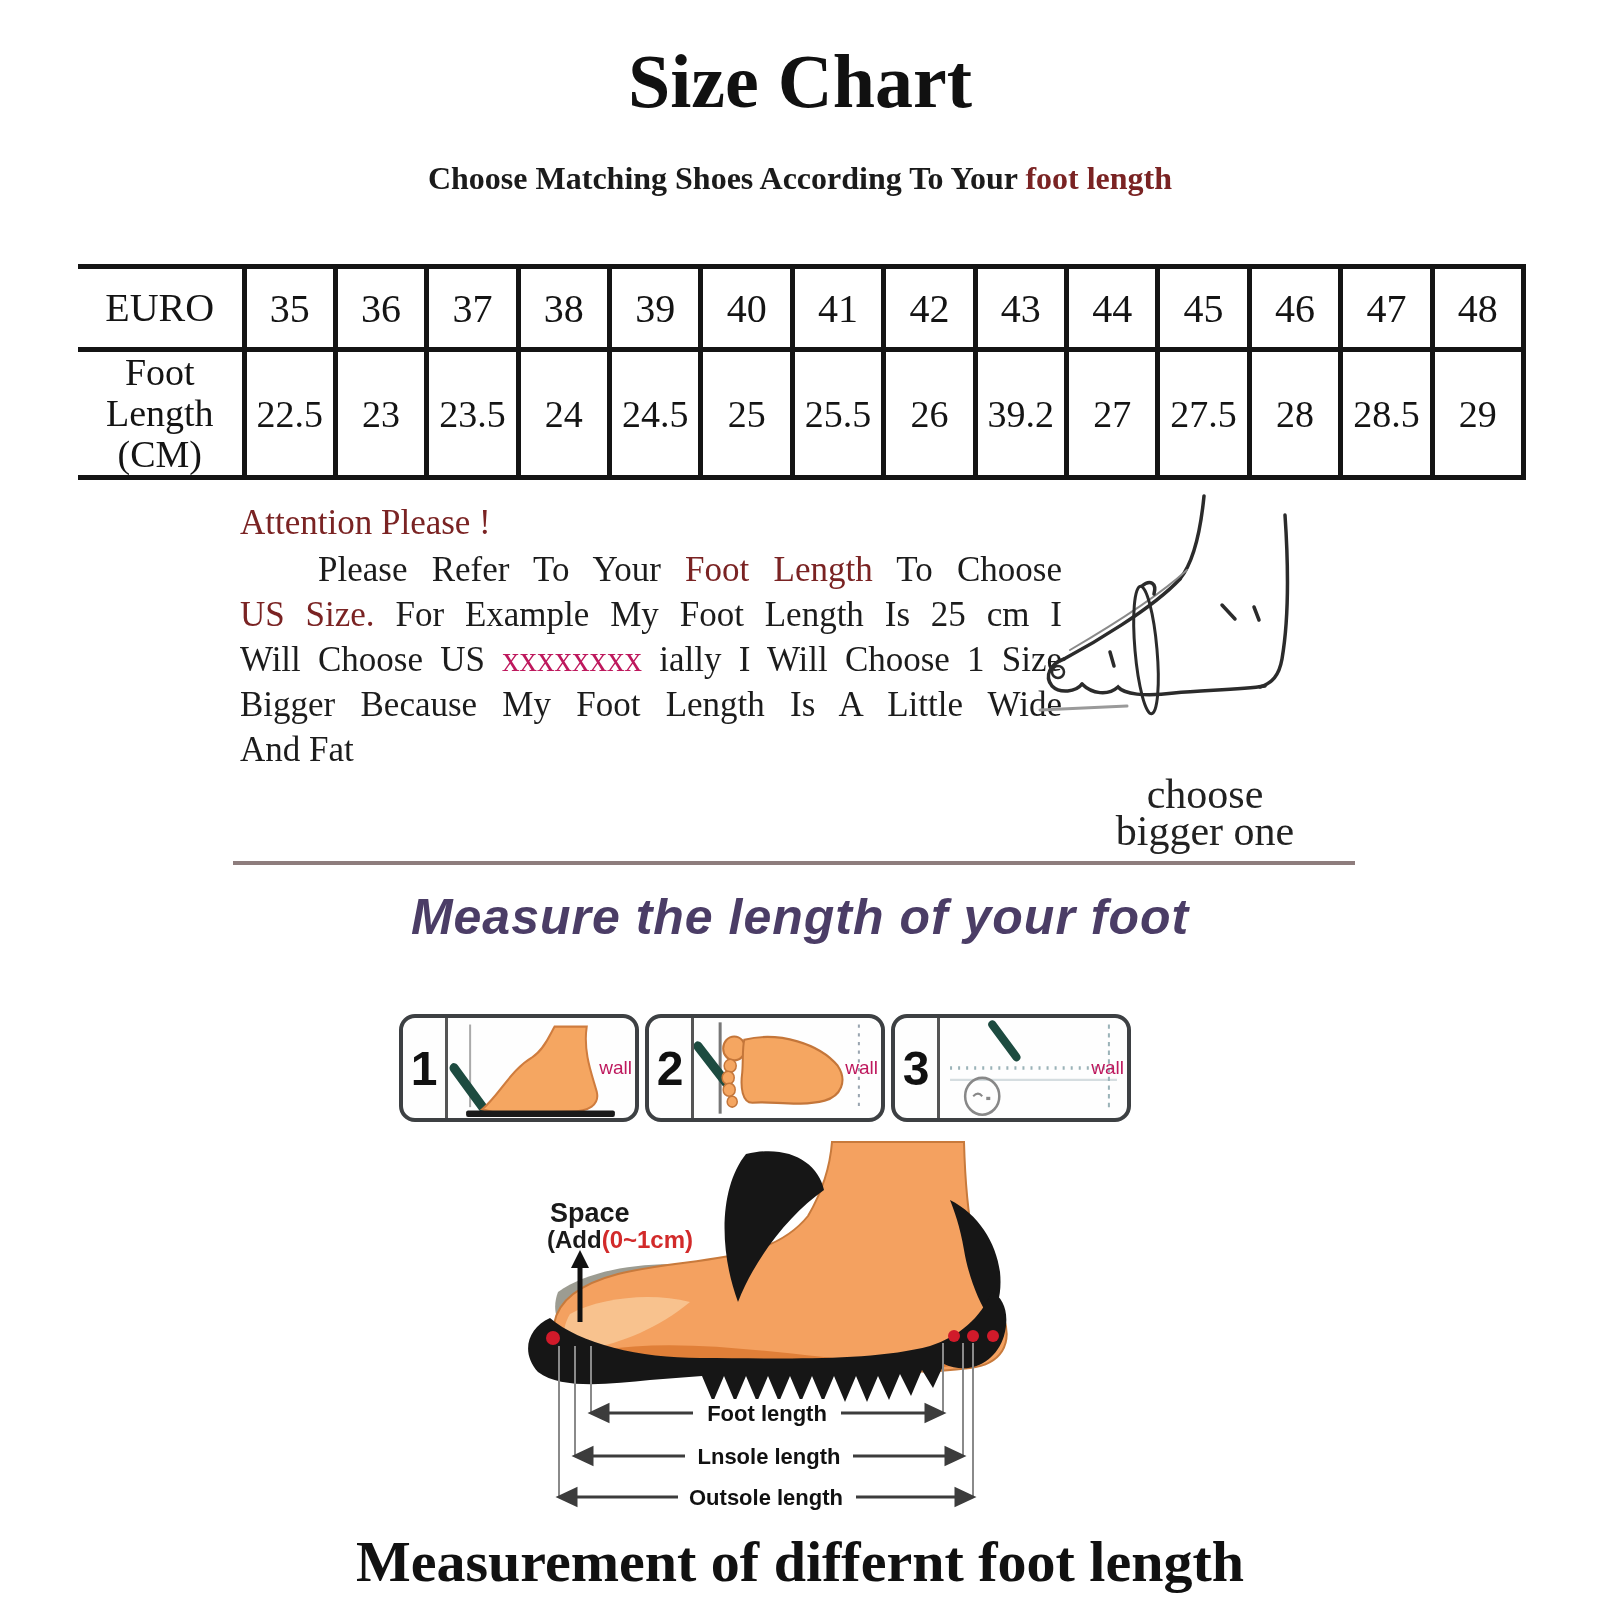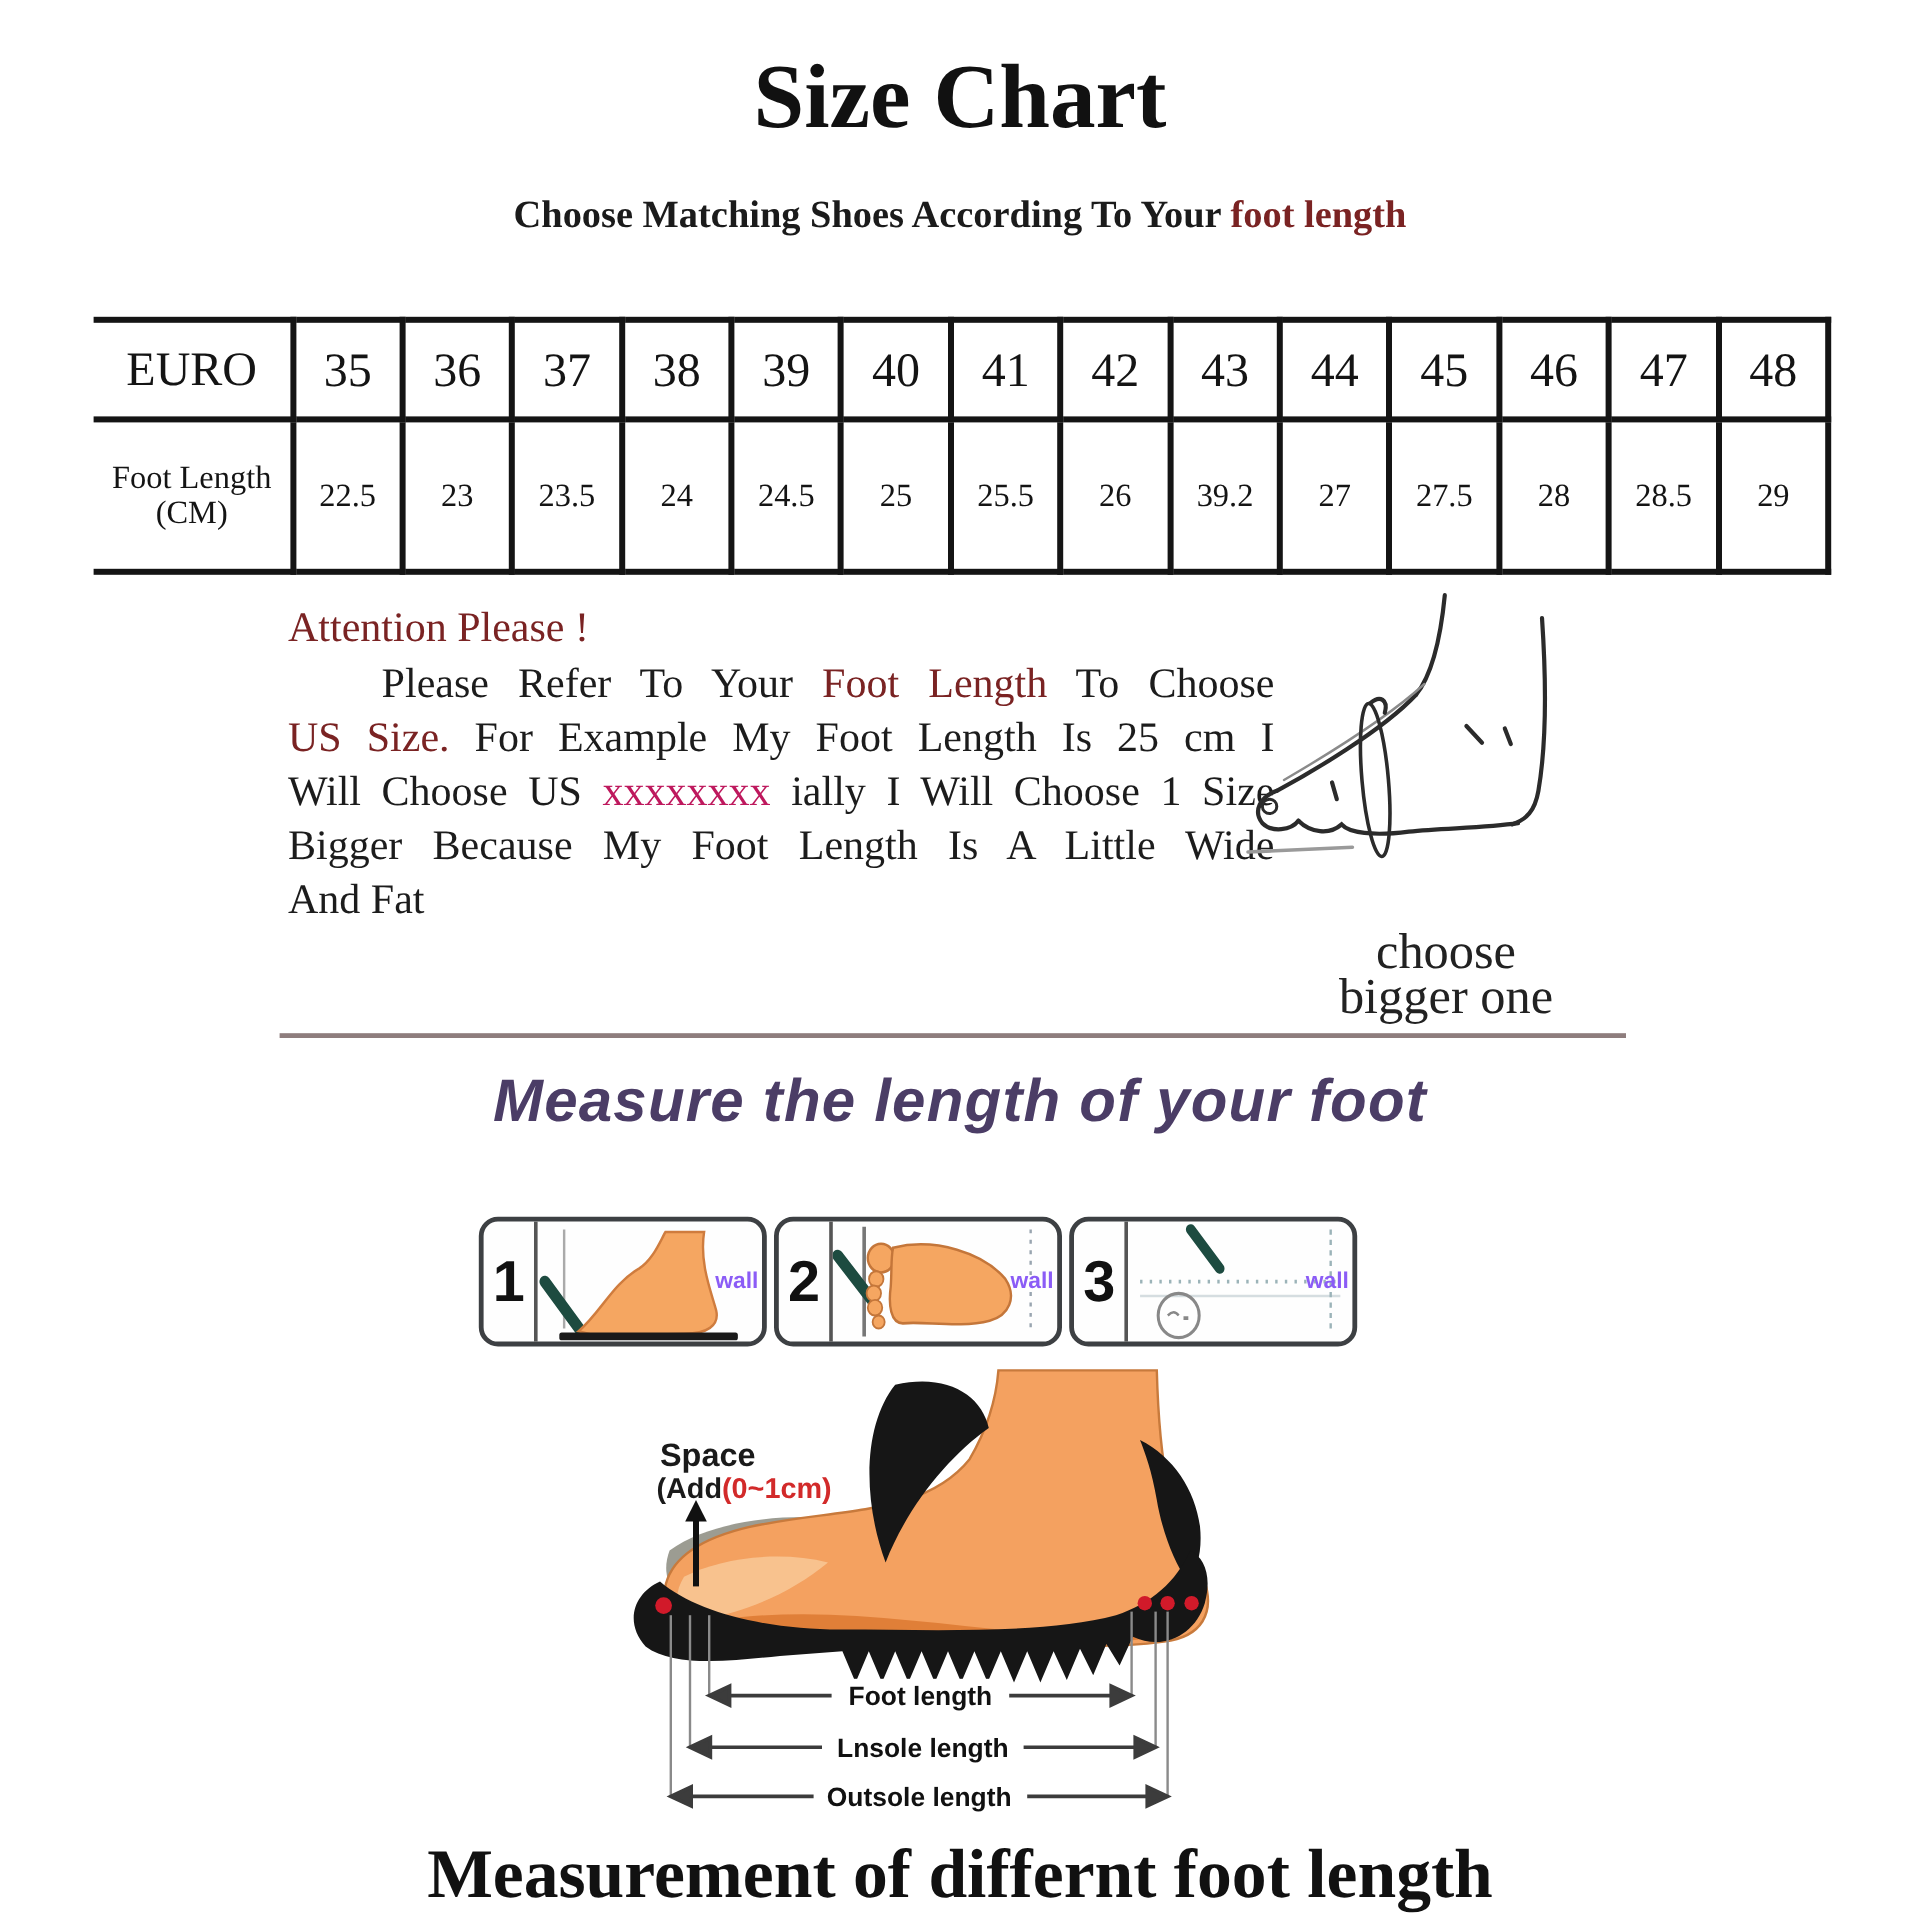--- a/index.html
+++ b/index.html
@@ -11,21 +11,21 @@
   .subtitle{position:absolute;top:160px;left:0;width:100%;text-align:center;
             font-size:32px;font-weight:bold;color:#1b1b1b;}
   .maroon{color:#7a2323;}
   .pink{color:#be185d;}
 
   table.size-table{position:absolute;left:78px;top:264px;width:1448px;
                    border-collapse:collapse;table-layout:fixed;border-left:hidden;}
   table.size-table td{border:5px solid #141414;text-align:center;vertical-align:middle;
                       font-weight:normal;color:#141414;padding:0;}
   tr.row-euro td{height:78px;font-size:40px;}
-  tr.row-foot td{height:122px;font-size:27px;}
+  tr.row-foot td{height:122px;font-size:38px;}
   td.rowhead{font-size:37px;line-height:1.08;}
 
   .attn{position:absolute;left:240px;top:500px;width:822px;
         font-size:35px;line-height:45px;color:#1c1c1c;}
   .a-head{margin-bottom:2px;}
   .just{text-align:justify;text-align-last:justify;}
   .indent{padding-left:78px;}
 
   .foot-sketch{position:absolute;left:1032px;top:482px;}
   .choose-note{position:absolute;left:1080px;top:776px;width:250px;text-align:center;
@@ -39,21 +39,21 @@
                    font-weight:bold;font-size:50px;color:#4b3d66;letter-spacing:1px;}
 
   .panels{position:absolute;left:399px;top:1014px;display:flex;gap:6px;}
   .panel{width:232px;height:100px;border:4px solid #3d4043;border-radius:16px;
          position:relative;background:#fefefe;display:flex;}
   .panel-num{width:42px;font-family:"Liberation Sans",sans-serif;font-weight:bold;
              font-size:48px;display:flex;align-items:center;justify-content:center;
              border-right:3px solid #555;color:#111;}
   .panel-art{flex:1;height:100%;}
   .wall{position:absolute;right:3px;top:50%;transform:translateY(-50%);
-        font-family:"Liberation Sans",sans-serif;font-weight:bold;font-size:19px;color:#8b5cf6;}
+        font-family:"Liberation Sans",sans-serif;font-weight:normal;font-size:19px;color:#be185d;}
 
   .shoe-diagram{position:absolute;left:450px;top:1122px;}
   .svg-sans{font-family:"Liberation Sans",sans-serif;font-weight:bold;}
 
   .bottom-caption{position:absolute;top:1528px;left:0;width:100%;text-align:center;
                   font-size:58px;font-weight:bold;color:#111;}
 </style>
 </head>
 <body>
 

